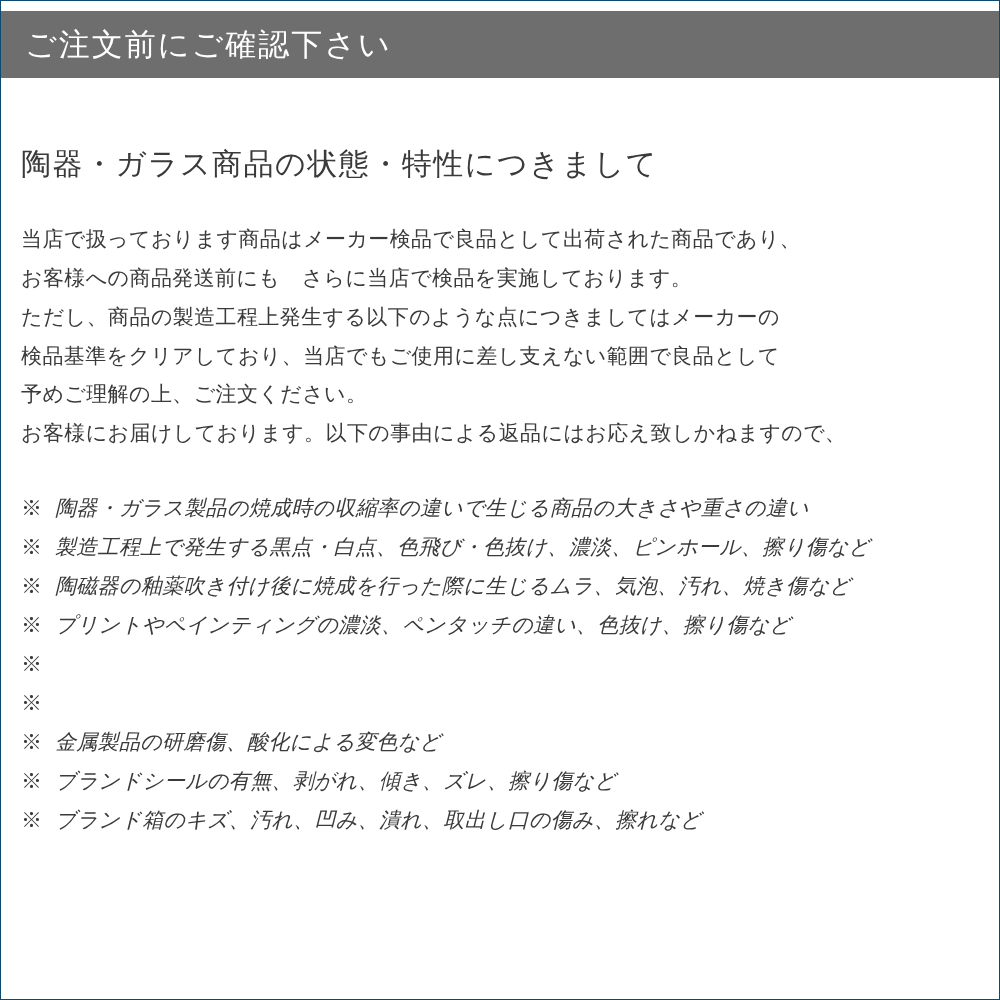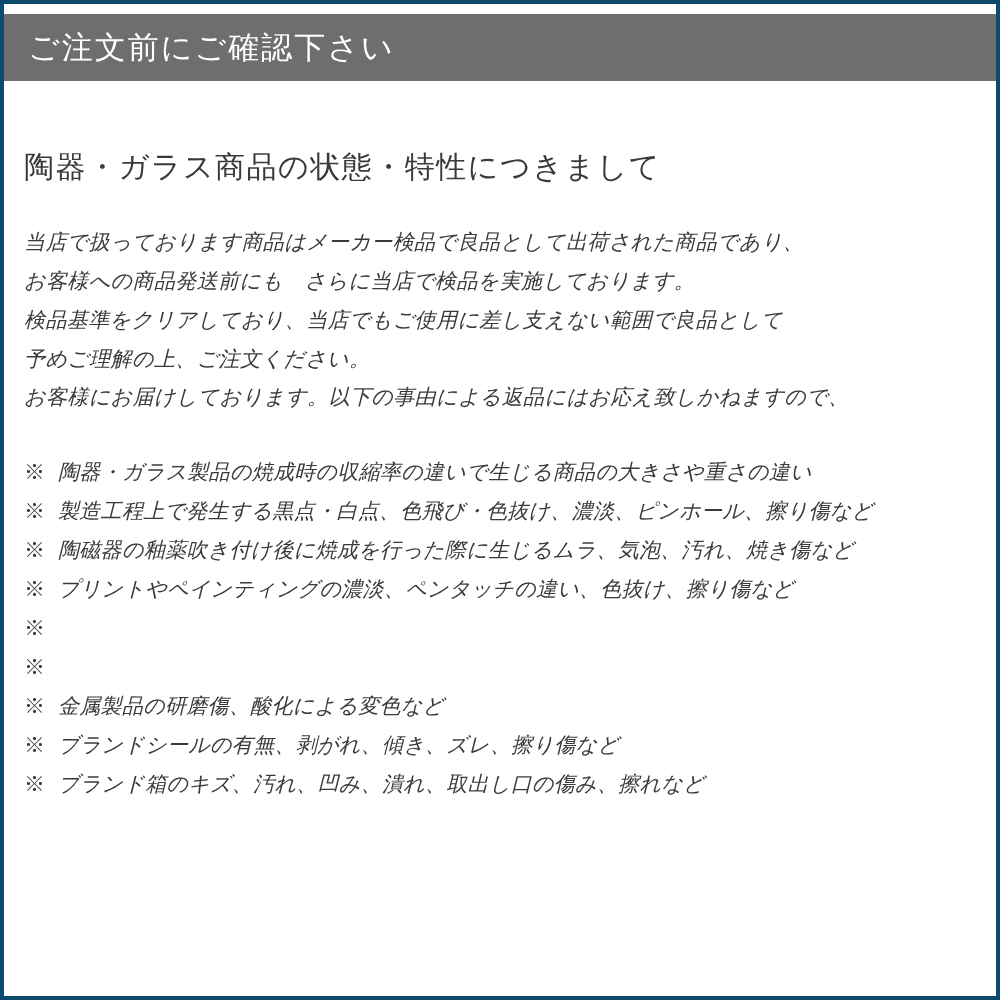--- a/index.html
+++ b/index.html
@@ -12,21 +12,21 @@
     background: #ffffff;
     font-family: "Liberation Sans", sans-serif;
     -webkit-font-smoothing: antialiased;
   }
   .page {
     position: relative;
     width: 1000px;
     height: 1000px;
     box-sizing: border-box;
     background: #ffffff;
-    border: 4px solid #0c4a6e;
+    border: 1px solid #0c4a6e;
     overflow: hidden;
   }
   .banner {
     position: absolute;
     left: 0;
     top: 10px;
     width: 1000px;
     height: 67px;
     background: #6e6e6e;
     display: flex;
@@ -62,21 +62,20 @@
     margin: 0;
     padding-top: 38px;
     font-size: 21px;
     color: #3a3a3a;
     line-height: 1.85;
     letter-spacing: 0.4px;
   }
   .intro-line {
     display: block;
     white-space: pre;
-    font-style: italic;
   }
   .notes {
     margin: 0;
     padding: 44px 0 0 0;
     list-style: none;
   }
   .note-item {
     font-size: 21px;
     color: #3a3a3a;
     line-height: 1;
@@ -106,20 +105,21 @@
     <h1 class="banner-title">ご注文前にご確認下さい</h1>
   </div>
 
   <div class="content">
 
     <h2 class="section-title">陶器・ガラス商品の状態・特性につきまして</h2>
 
     <p class="intro">
       <span class="intro-line">当店で扱っております商品はメーカー検品で良品として出荷された商品であり、</span>
       <span class="intro-line">お客様への商品発送前にも　さらに当店で検品を実施しております。</span>
+      <span class="intro-line">ただし、商品の製造工程上発生する以下のような点につきましてはメーカーの</span>
       <span class="intro-line">検品基準をクリアしており、当店でもご使用に差し支えない範囲で良品として</span>
       <span class="intro-line">予めご理解の上、ご注文ください。</span>
       <span class="intro-line">お客様にお届けしております。以下の事由による返品にはお応え致しかねますので、</span>
     </p>
 
     <ul class="notes">
       <li class="note-item">
         <span class="note-mark">※</span>
         <span class="note-text">陶器・ガラス製品の焼成時の収縮率の違いで生じる商品の大きさや重さの違い</span>
       </li>

